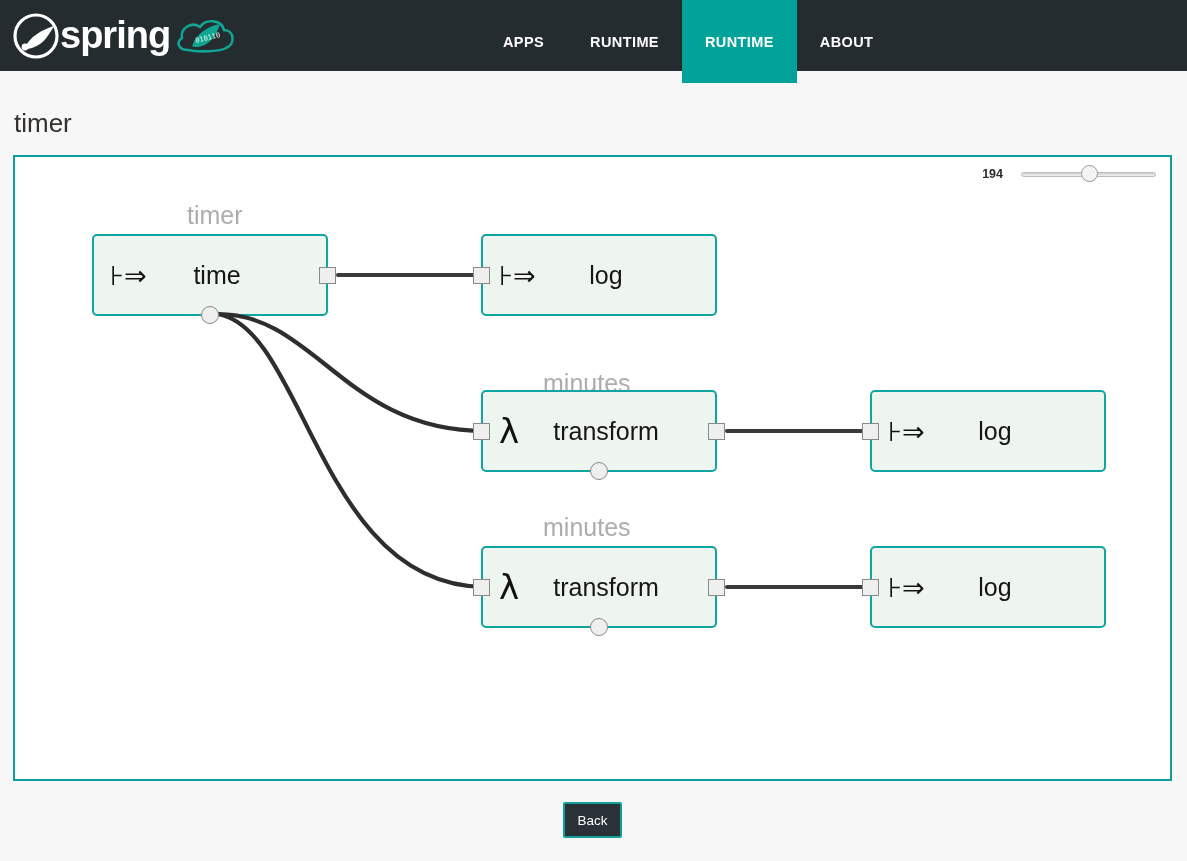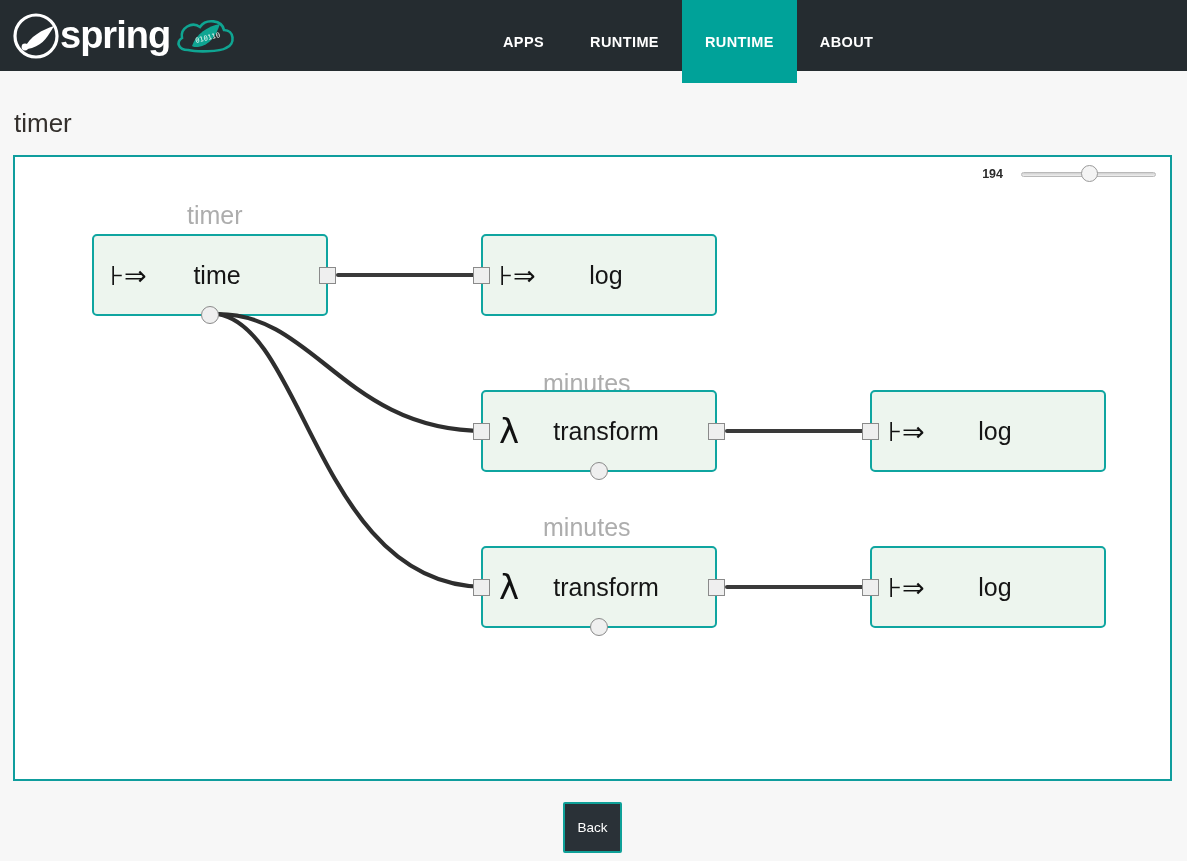--- a/index.html
+++ b/index.html
@@ -197,21 +197,21 @@
     pointer-events: none;
     z-index: 1;
   }
 
   
   .back-button {
     position: absolute;
     left: 563px;
     top: 802px;
     width: 59px;
-    height: 51px;
+    height: 36px;
     background: #2a3137;
     border: 2px solid #0fa098;
     color: #ffffff;
     font-size: 13.5px;
     font-family: "Liberation Sans", sans-serif;
     display: flex;
     align-items: center;
     justify-content: center;
     cursor: pointer;
     box-sizing: border-box;

